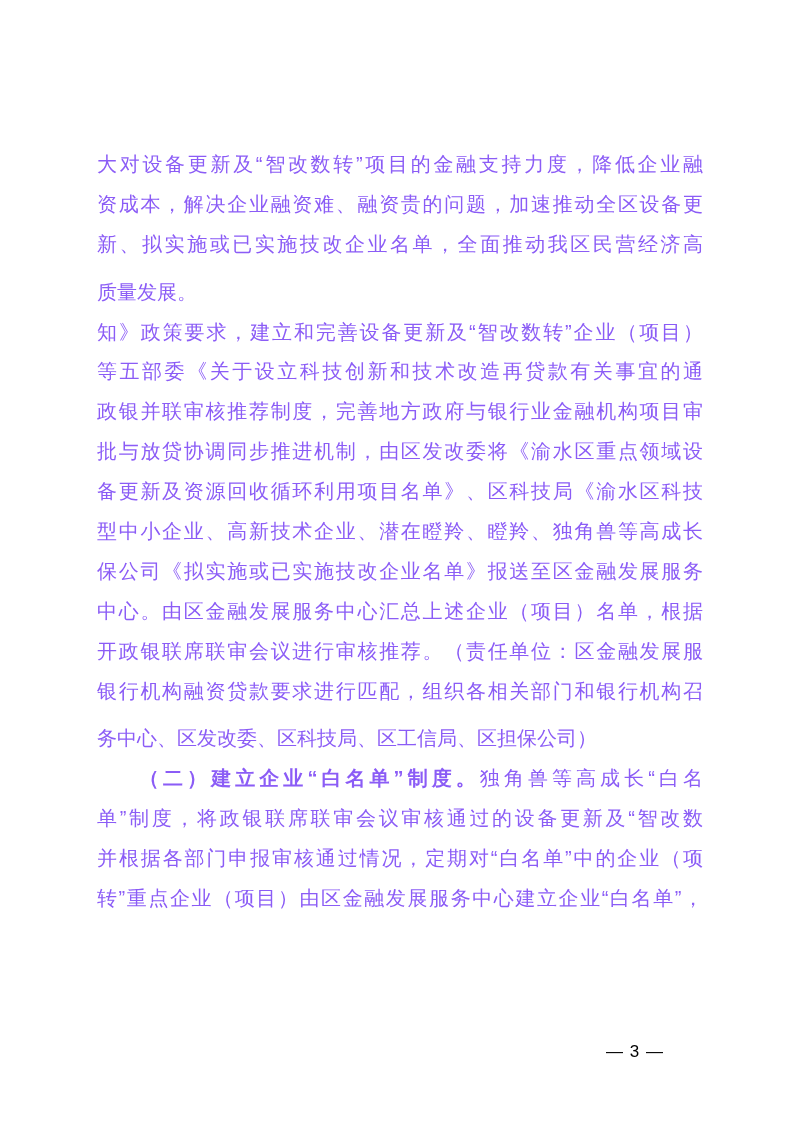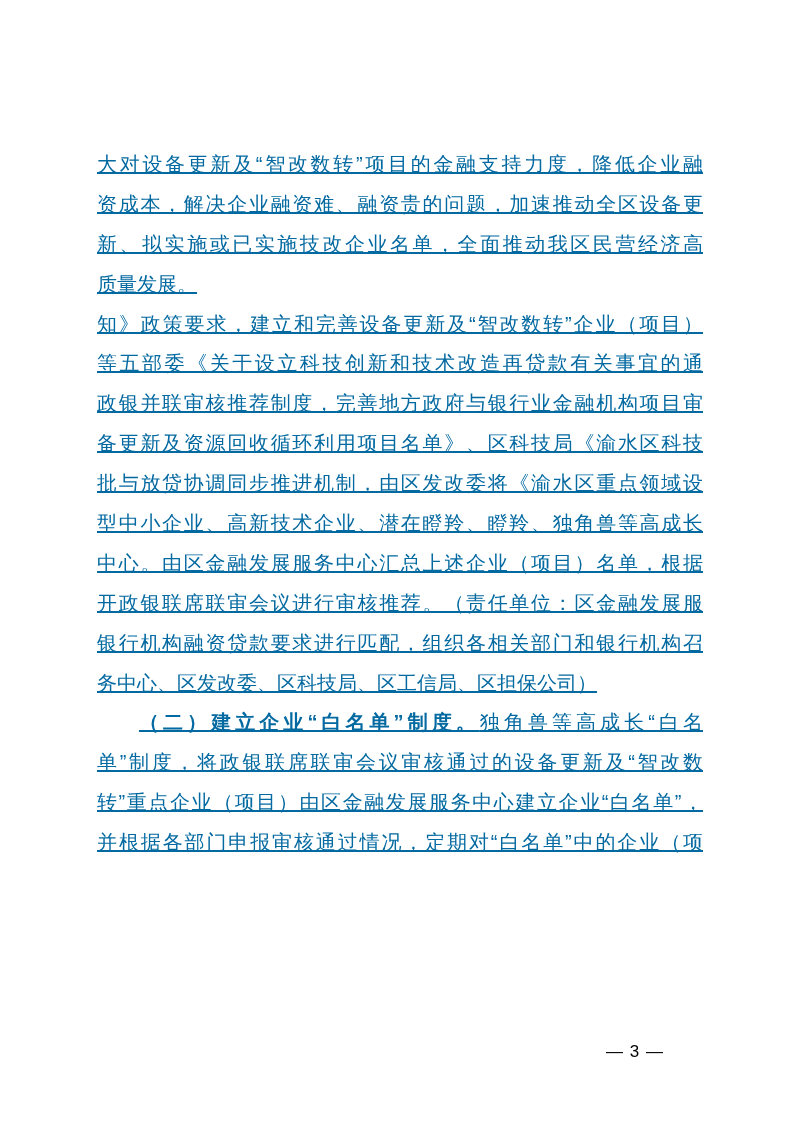--- a/index.html
+++ b/index.html
@@ -23,33 +23,33 @@
     width: 606px;
   }
   .paragraph {
     margin: 0;
     padding: 0;
   }
   .line {
     height: 39.9px;
     line-height: 39.9px;
     font-size: 20px;
-    color: #0369a1;
+    color: #8b5cf6;
     text-align: justify;
     text-align-last: justify;
     overflow: hidden;
     white-space: nowrap;
-    text-decoration: underline;
   }
   .line.indent {
     text-indent: 42px;
   }
   .line.no-fill {
     text-align-last: left;
     white-space: normal;
+    margin-top: 8px;
   }
   .seg { font-weight: 400; }
   .seg.bold { font-weight: 700; }
   .page-number {
     position: absolute;
     left: 606px;
     top: 1040px;
     font-size: 17px;
     line-height: 24px;
     color: #000000;
@@ -64,29 +64,30 @@
       <div class="paragraph">
         <div class="line"><span class="seg">大对设备更新及“智改数转”项目的金融支持力度，降低企业融</span></div>
         <div class="line"><span class="seg">资成本，解决企业融资难、融资贵的问题，加速推动全区设备更</span></div>
         <div class="line"><span class="seg">新、拟实施或已实施技改企业名单，全面推动我区民营经济高</span></div>
         <div class="line no-fill"><span class="seg">质量发展。</span></div>
       </div>
       <div class="paragraph">
         <div class="line"><span class="seg">知》政策要求，建立和完善设备更新及“智改数转”企业（项目）</span></div>
         <div class="line"><span class="seg">等五部委《关于设立科技创新和技术改造再贷款有关事宜的通</span></div>
         <div class="line"><span class="seg">政银并联审核推荐制度，完善地方政府与银行业金融机构项目审</span></div>
+        <div class="line"><span class="seg">批与放贷协调同步推进机制，由区发改委将《渝水区重点领域设</span></div>
         <div class="line"><span class="seg">备更新及资源回收循环利用项目名单》、区科技局《渝水区科技</span></div>
-        <div class="line"><span class="seg">批与放贷协调同步推进机制，由区发改委将《渝水区重点领域设</span></div>
         <div class="line"><span class="seg">型中小企业、高新技术企业、潜在瞪羚、瞪羚、独角兽等高成长</span></div>
+        <div class="line"><span class="seg">保公司《拟实施或已实施技改企业名单》报送至区金融发展服务</span></div>
         <div class="line"><span class="seg">中心。由区金融发展服务中心汇总上述企业（项目）名单，根据</span></div>
         <div class="line"><span class="seg">开政银联席联审会议进行审核推荐。（责任单位：区金融发展服</span></div>
         <div class="line"><span class="seg">银行机构融资贷款要求进行匹配，组织各相关部门和银行机构召</span></div>
         <div class="line no-fill"><span class="seg">务中心、区发改委、区科技局、区工信局、区担保公司）</span></div>
       </div>
       <div class="paragraph">
         <div class="line indent"><span class="seg bold">（二）建立企业“白名单”制度。</span><span class="seg">独角兽等高成长“白名</span></div>
         <div class="line"><span class="seg">单”制度，将政银联席联审会议审核通过的设备更新及“智改数</span></div>
+        <div class="line"><span class="seg">并根据各部门申报审核通过情况，定期对“白名单”中的企业（项</span></div>
         <div class="line"><span class="seg">转”重点企业（项目）由区金融发展服务中心建立企业“白名单”，</span></div>
-        <div class="line"><span class="seg">并根据各部门申报审核通过情况，定期对“白名单”中的企业（项</span></div>
       </div>
     </div>
   <div class="page-number">— 3 —</div>
 </div>
 
 </body></html>

